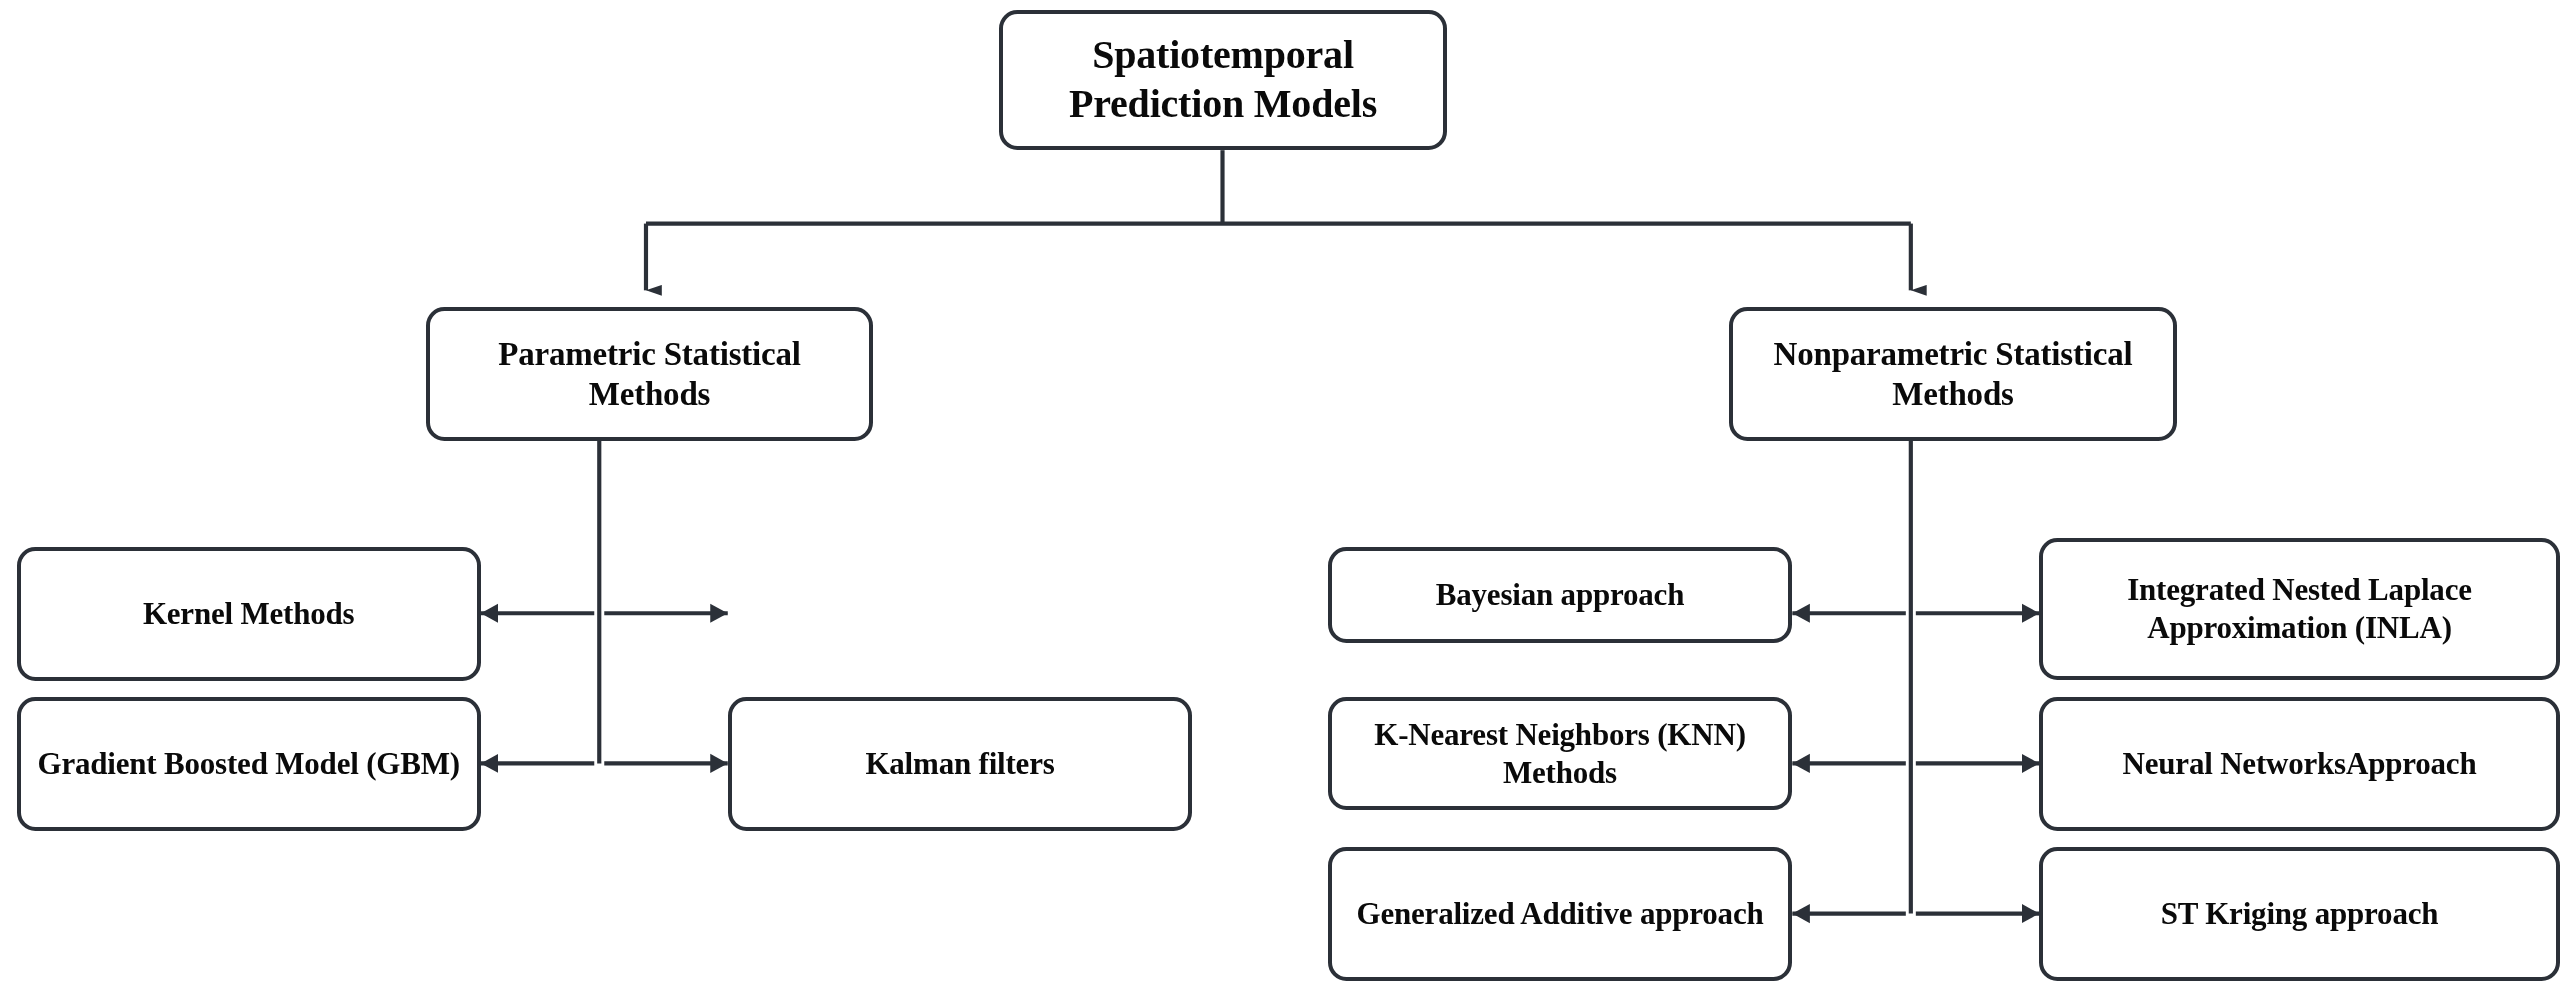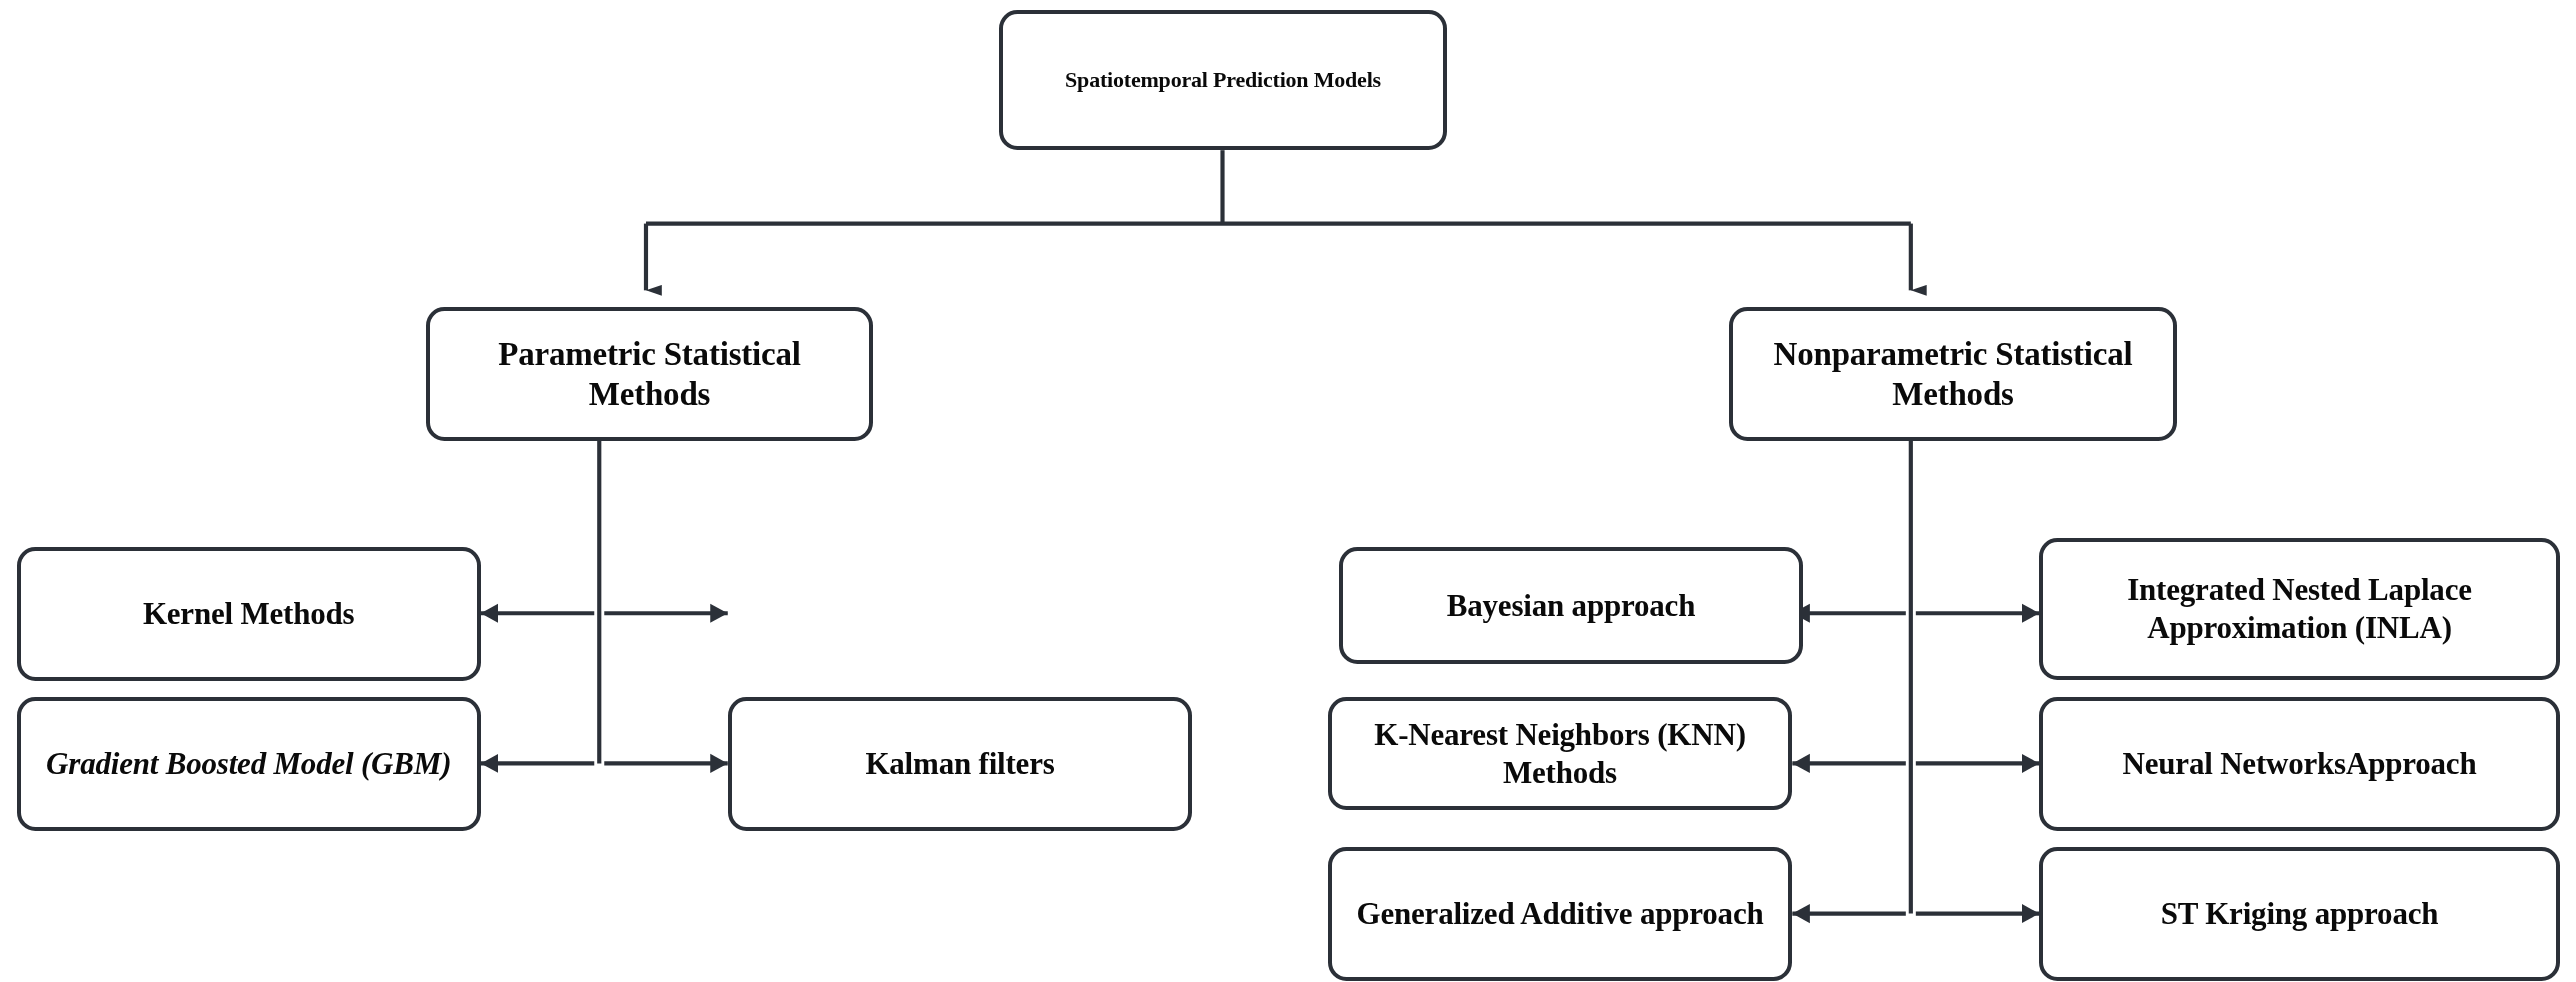--- a/index.html
+++ b/index.html
@@ -38,21 +38,21 @@
     z-index: 2;
   }
   .node .label {
     display: block;
     font-weight: bold;
     color: #0a0a0a;
     line-height: 1.22;
     padding: 0 15px;
     letter-spacing: -0.2px;
   }
-  .lvl0 .label { font-size: 22px; }
+  .lvl0 .label { font-size: 40px; }
   .lvl1 .label { font-size: 33px; }
   .lvl2 .label { font-size: 31px; }
 </style>
 </head>
 <body>
 
 <div id="canvas">
 
   <svg id="connectors" viewBox="0 0 3087 1177" xmlns="http://www.w3.org/2000/svg">
     <defs>
@@ -111,30 +111,30 @@
   </div>
 
   <div class="node lvl1" style="left:1688px; top:307px; width:448px; height:134px;margin-left:41px;">
     <span class="label">Nonparametric Statistical Methods</span>
   </div>
 
   <div class="node lvl2" style="left:16.7px; top:547px; width:464px; height:134px;">
     <span class="label">Kernel Methods</span>
   </div>
 
-  <div class="node lvl2" style="left:16.7px; top:697px; width:464px; height:134px;font-style:italic;">
+  <div class="node lvl2" style="left:16.7px; top:697px; width:464px; height:134px;">
     <span class="label">Gradient Boosted Model (GBM)</span>
   </div>
 
 
   <div class="node lvl2" style="left:728px; top:697px; width:464px; height:134px;">
     <span class="label">Kalman filters</span>
   </div>
 
-  <div class="node lvl2" style="left:1328px; top:547px; width:464px; height:117px;margin-left:11px;">
+  <div class="node lvl2" style="left:1328px; top:547px; width:464px; height:96px;">
     <span class="label">Bayesian approach</span>
   </div>
 
   <div class="node lvl2" style="left:1328px; top:697px; width:464px; height:113px;">
     <span class="label">K-Nearest Neighbors (KNN) Methods</span>
   </div>
 
   <div class="node lvl2" style="left:1328px; top:847px; width:464px; height:134px;">
     <span class="label">Generalized Additive approach</span>
   </div>

